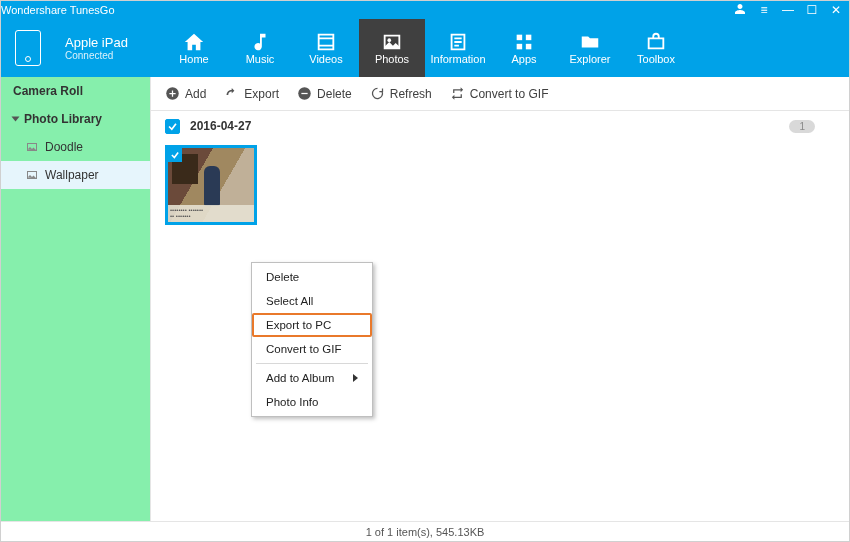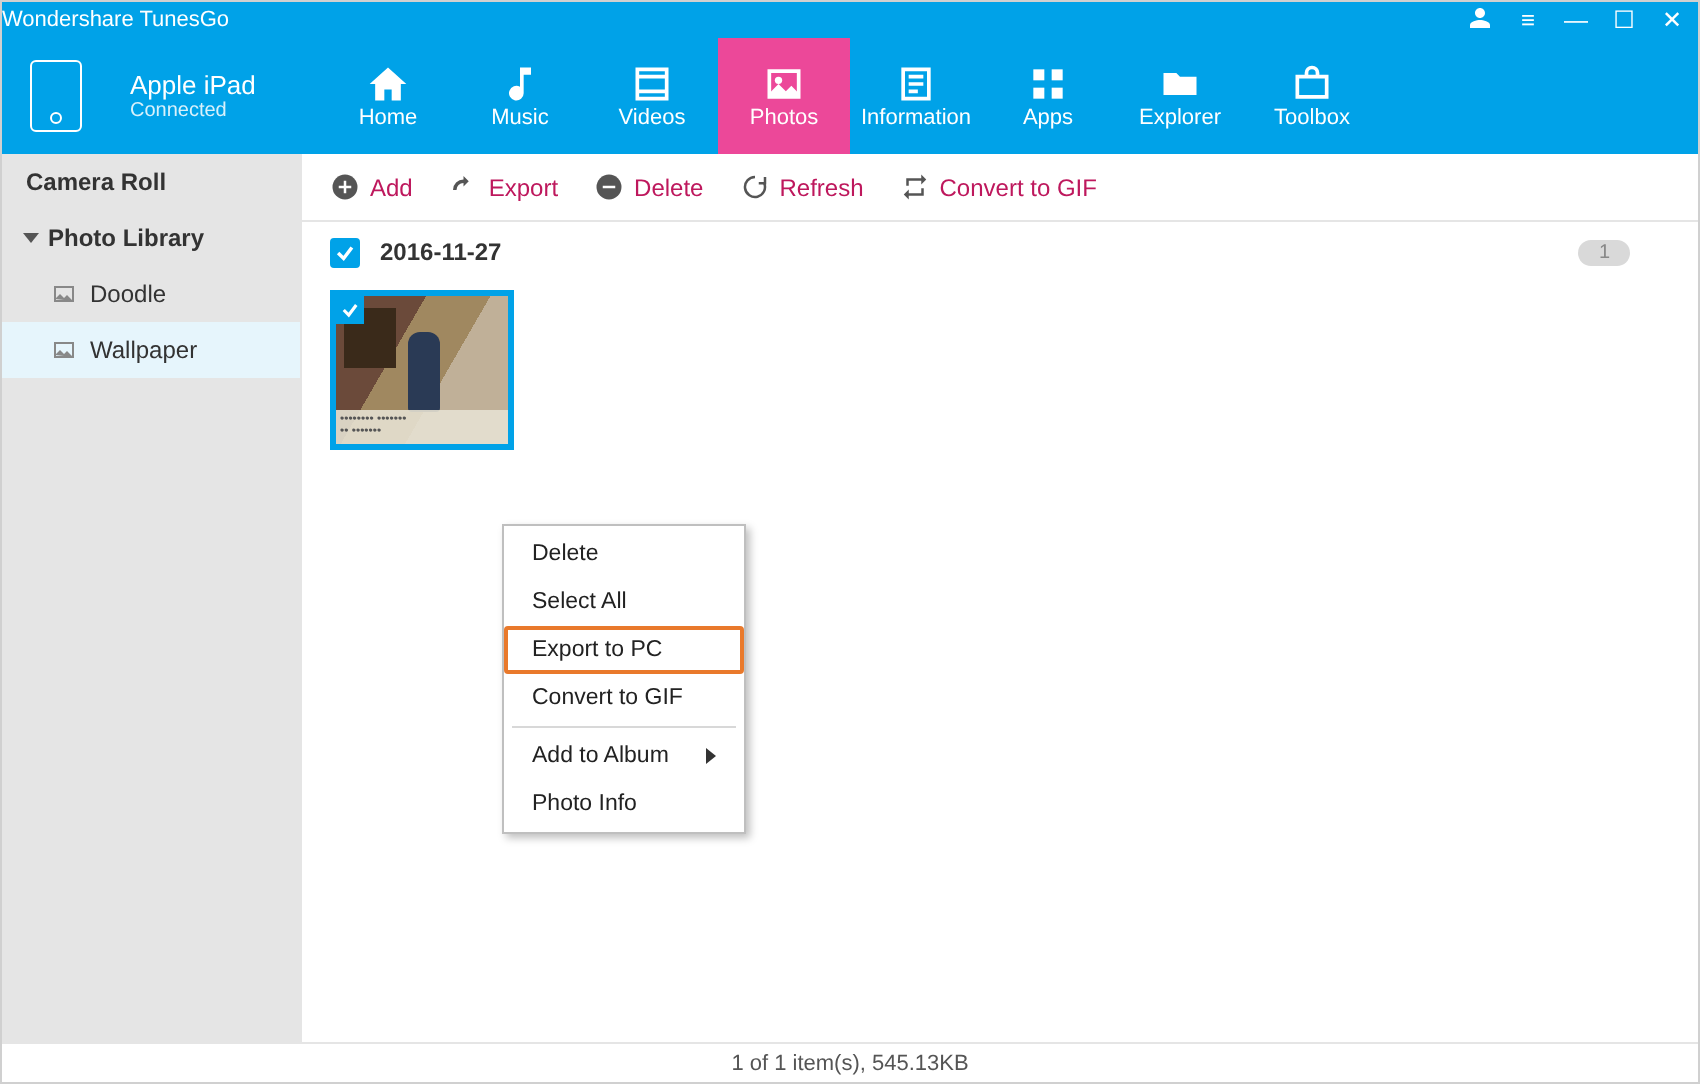--- a/index.html
+++ b/index.html
@@ -13,29 +13,29 @@
   .titlebar .user-icon svg { width:12px; height:12px; fill:#fff; }
   
   .header { height: 58px; background: #00A2E8; display: flex; align-items: stretch; color: #fff; }
   .device { display:flex; align-items:center; padding:0 14px; gap:24px; min-width:150px; }
   .device-icon { width:26px; height:36px; border:1.5px solid #fff; border-radius:3px; position:relative; }
   .device-icon::after { content:""; position:absolute; bottom:3px; left:50%; transform:translateX(-50%); width:4px; height:4px; border:1px solid #fff; border-radius:50%; }
   .device-text .name { font-size:13px; }
   .device-text .status { font-size:10px; opacity:0.85; }
   .tabs { display:flex; margin-left:10px; }
   .tab { width:66px; display:flex; flex-direction:column; align-items:center; justify-content:center; font-size:11px; gap:0; cursor:pointer; }
-  .tab.active { background:#ec4899; }
+  .tab.active { background:#404040; }
   .tab svg { width:22px; height:22px; fill:#fff; }
   
-  .toolbar { height:34px; border-bottom:1px solid #e5e5e5; display:flex; align-items:center; padding:0 14px; gap:18px; font-size:12px; color:#be185d; margin-left:150px; }
+  .toolbar { height:34px; border-bottom:1px solid #e5e5e5; display:flex; align-items:center; padding:0 14px; gap:18px; font-size:12px; color:#404040; margin-left:150px; }
   .tool { display:flex; align-items:center; gap:5px; cursor:pointer; }
   .tool svg { width:15px; height:15px; fill:#555; }
   
   .main { flex:1; display:flex; min-height:0; position:relative; }
-  .sidebar { width:150px; border-right:1px solid #e5e5e5; font-size:12px; color:#333; padding-top:0; position:absolute; left:0; top:-34px; bottom:0; background:#e5e5e5; }
+  .sidebar { width:150px; border-right:1px solid #e5e5e5; font-size:12px; color:#333; padding-top:0; position:absolute; left:0; top:-34px; bottom:0; background:#86efac; }
   .sidebar-item { height:28px; display:flex; align-items:center; padding:0 12px; cursor:pointer; gap:6px; }
   .sidebar-item.bold { font-weight:600; }
   .sidebar-item.child { padding-left:24px; }
   .sidebar-item.selected { background:#E6F5FC; }
   .sidebar-item .caret { width:0;height:0;border-top:4px solid transparent;border-bottom:4px solid transparent;border-left:5px solid #555; transform:rotate(90deg); }
   .sidebar-item svg { width:14px; height:12px; fill:#888; }
   .content { flex:1; margin-left:150px; display:flex; flex-direction:column; position:relative; }
   .group-header { height:30px; display:flex; align-items:center; padding:0 14px; gap:10px; font-size:12px; color:#333; }
   .checkbox { width:15px; height:15px; border:1px solid #00A2E8; background:#00A2E8; display:flex; align-items:center; justify-content:center; border-radius:2px; cursor:pointer; }
   .checkbox svg { width:11px; height:11px; stroke:#fff; stroke-width:2.5; fill:none; }
@@ -212,21 +212,21 @@
         </div>
       </div>
 
       <div class="content">
         <div class="group-header">
           <div class="checkbox">
             <svg viewBox="0 0 16 16">
                 <polyline points="3,8 7,12 13,4"></polyline>
               </svg>
           </div>
-          <span class="group-date">2016-11-27</span>
+          <span class="group-date">2016-04-27</span>
           <span class="badge">1</span>
         </div>
         <div class="thumb-area">
           <div class="thumb">
             <div class="thumb-img">
               <div class="thumb-caption">•••••••• •••••••<br>•• •••••••</div>
             </div>
             <div class="check">
               <svg viewBox="0 0 16 16">
                   <polyline points="3,8 7,12 13,4"></polyline>

